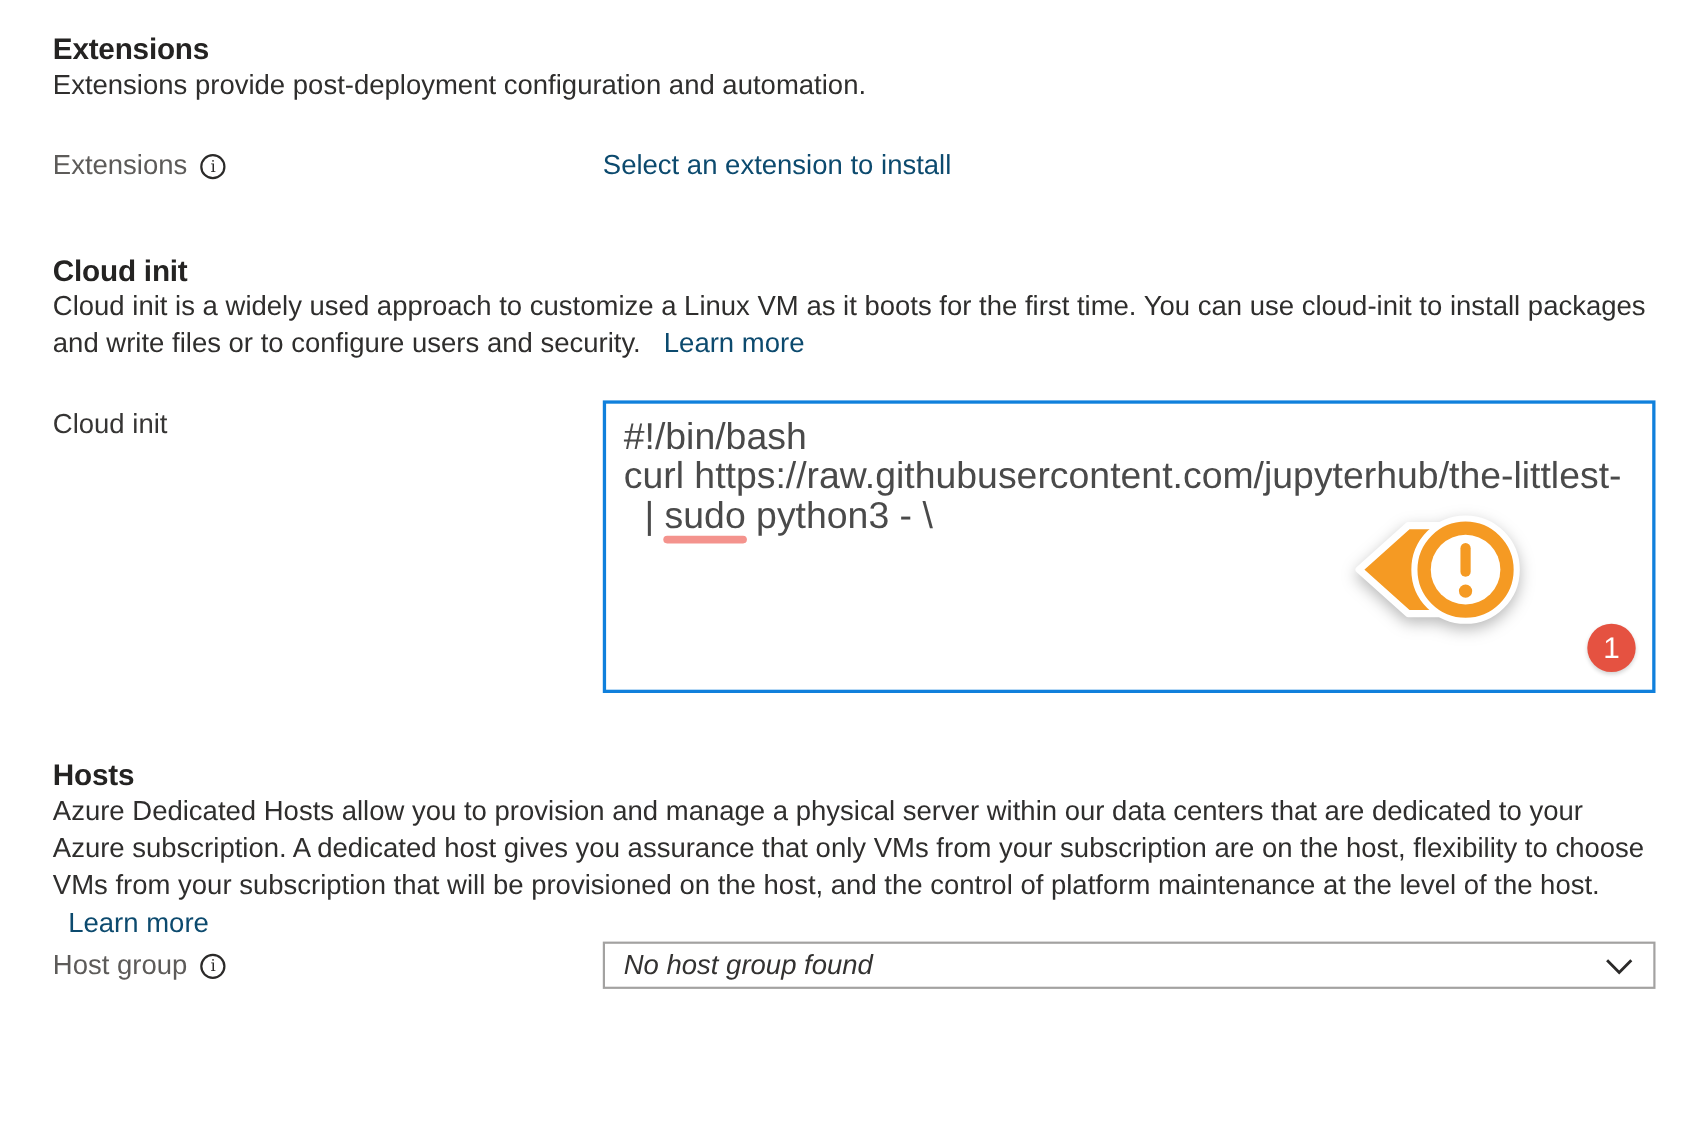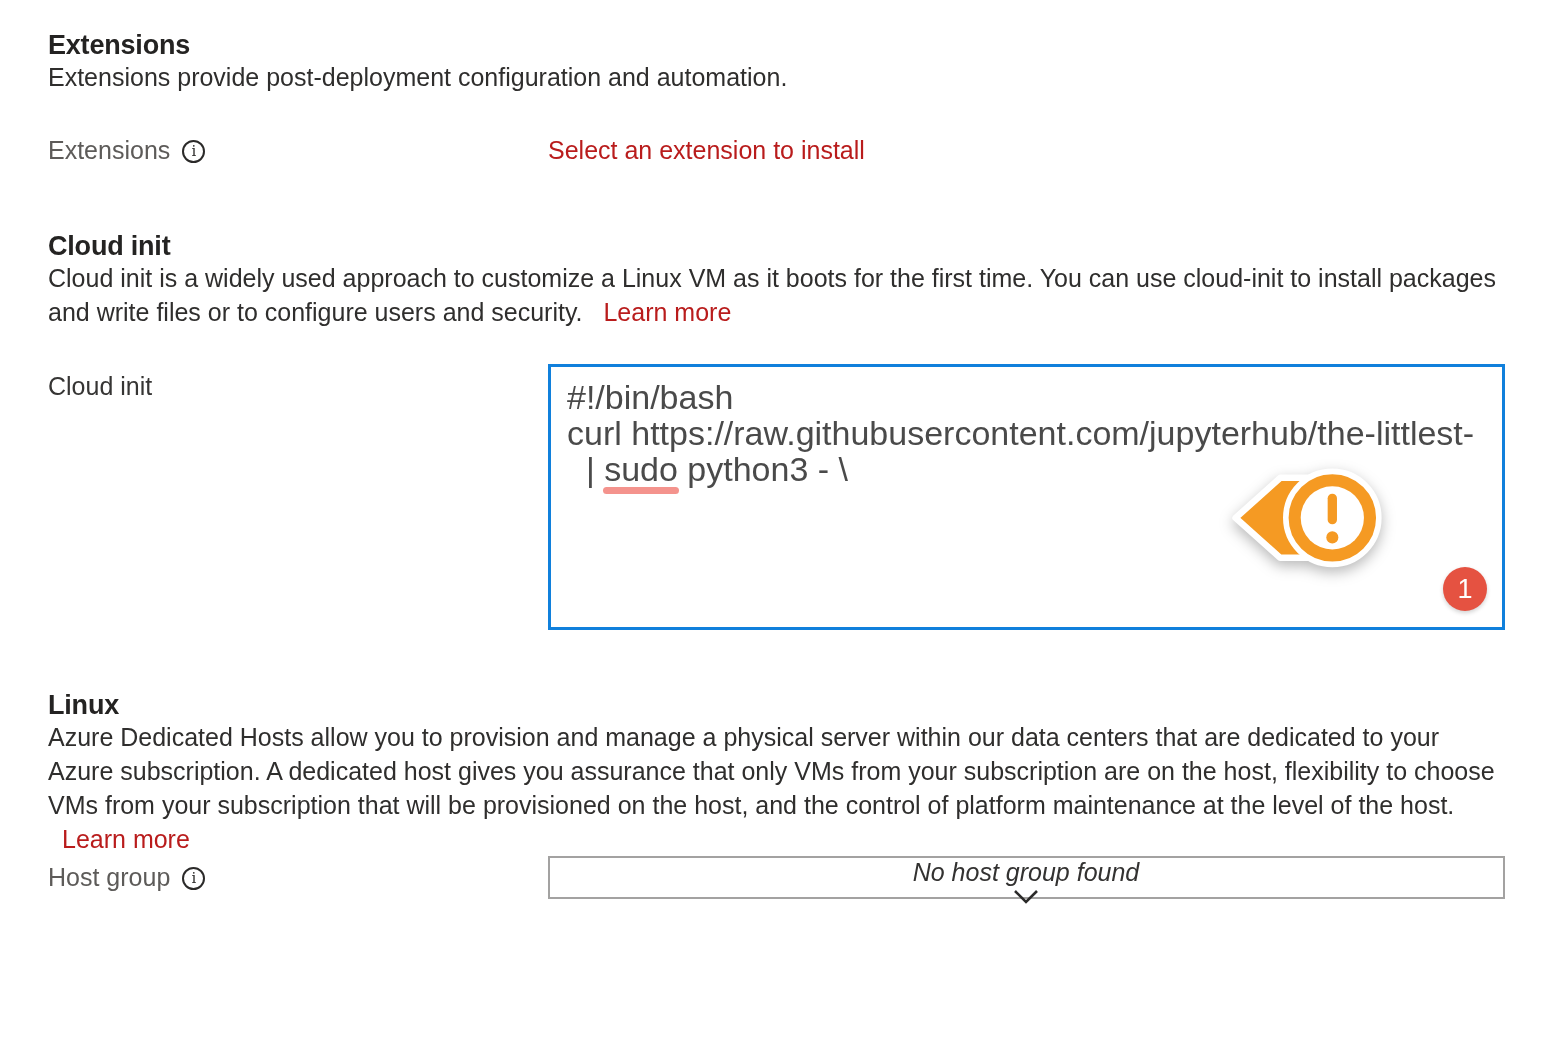--- a/index.html
+++ b/index.html
@@ -16,21 +16,21 @@
     font-size: 27px; font-weight: 700; color: #242322;
     margin: 0; line-height: 30px; letter-spacing: -0.2px;
   }
   .section-desc {
     font-size: 25px; color: #2f2e2d; line-height: 34px;
     margin: 0; max-width: 1460px;
   }
   .mt-desc { }
 
   a.link {
-    color: #b91c1c; text-decoration: none; cursor: pointer;
+    color: #0c4a6e; text-decoration: none; cursor: pointer;
     font-size: 25px;
   }
   .inline-link { margin-left: 14px; }
 
   .form-row { display: flex; align-items: flex-start; }
   .form-label {
     flex: 0 0 500px; width: 500px;
     font-size: 25px; color: #5d5b59;
     display: flex; align-items: center; gap: 12px;
   }
@@ -87,21 +87,20 @@
     box-shadow: 0 2px 4px rgba(0,0,0,0.18);
   }
 
   
   .dropdown {
     width: 960px; height: 43px;
     border: 2px solid #a3a2a1; background: #ffffff;
     display: flex; align-items: center;
     padding: 0 18px 0 17px;
     cursor: pointer;
-    flex-direction: column;
   }
   .dropdown-value {
     flex: 1; font-size: 25px; font-style: italic; color: #333231;
   }
   .chevron { flex: 0 0 auto; margin-top: 2px; }
 </style>
 </head>
 <body>
 
 <div class="page">
@@ -142,21 +141,21 @@
         <circle cx="110" cy="63" r="50" fill="#F59A23" stroke="#ffffff" stroke-width="6"></circle>
         <circle cx="110" cy="63" r="34" fill="#ffffff"></circle>
         <rect x="105" y="37" width="10" height="33" rx="5" fill="#F59A23"></rect>
         <circle cx="110" cy="84" r="6.5" fill="#F59A23"></circle>
       </svg>
 
       <div class="step-badge">1</div>
     </div>
   </div>
 
-  <h2 class="section-heading heading-host">Linux</h2>
+  <h2 class="section-heading heading-host">Hosts</h2>
 
   <p class="section-desc mt-desc">
     <span>Azure Dedicated Hosts allow you to provision and manage a physical server within our data centers that are dedicated to your Azure subscription. A dedicated host gives you assurance that only VMs from your subscription are on the host, flexibility to choose VMs from your subscription that will be provisioned on the host, and the control of platform maintenance at the level of the host.</span>
     <a class="link inline-link">Learn more</a>
   </p>
 
   <div class="form-row row-hostgroup">
     <div class="form-label">
       <span>Host group</span>
       <span class="info-icon">i</span>

